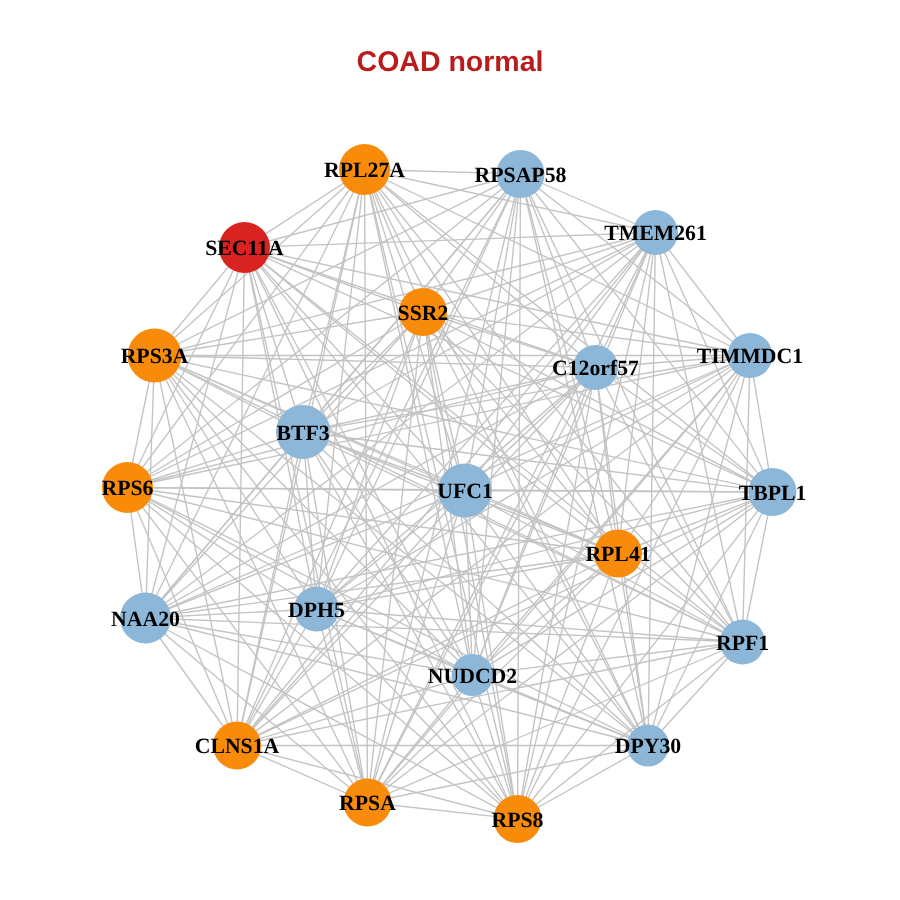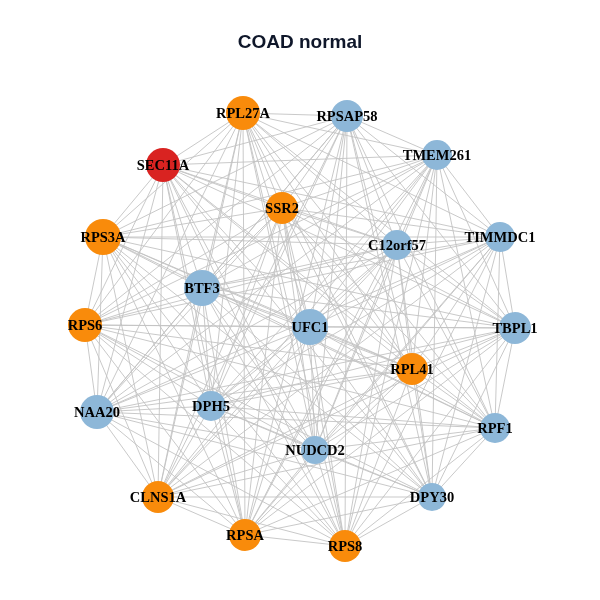--- a/index.html
+++ b/index.html
@@ -28,21 +28,21 @@
     font-size: 14.5px;
     fill: #000000;
     text-anchor: middle;
     pointer-events: none;
   }
 </style>
 </head>
 <body>
 
 <div class="figure" style="background: rgb(255, 255, 255);">
-  <div class="figure-title" style="color: #0f172a;">COAD normal</div>
+  <div class="figure-title" style="color: #b91c1c;">COAD normal</div>
   <svg class="net-canvas" width="600" height="600" viewBox="0 0 600 600">
     <g id="edges-layer">
         <line x1="243" y1="113" x2="347" y2="116" stroke="#C3C3C3" stroke-width="0.9"></line>
         <line x1="243" y1="113" x2="163" y2="165" stroke="#C3C3C3" stroke-width="0.9"></line>
         <line x1="243" y1="113" x2="437" y2="155" stroke="#C3C3C3" stroke-width="0.9"></line>
         <line x1="243" y1="113" x2="282" y2="208" stroke="#C3C3C3" stroke-width="0.9"></line>
         <line x1="243" y1="113" x2="103" y2="237" stroke="#C3C3C3" stroke-width="0.9"></line>
         <line x1="243" y1="113" x2="397" y2="245" stroke="#C3C3C3" stroke-width="0.9"></line>
         <line x1="243" y1="113" x2="500" y2="237" stroke="#C3C3C3" stroke-width="0.9"></line>
         <line x1="243" y1="113" x2="202" y2="288" stroke="#C3C3C3" stroke-width="0.9"></line>

